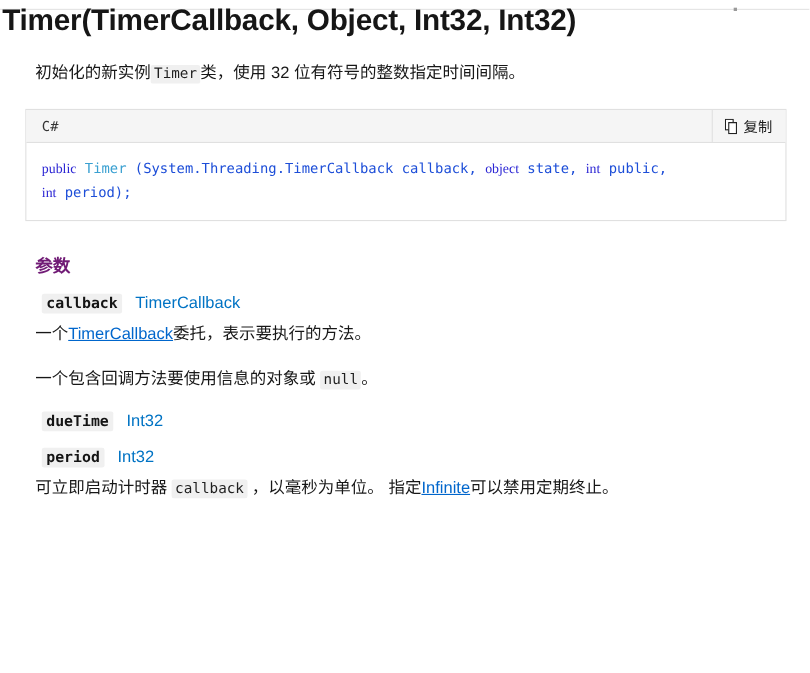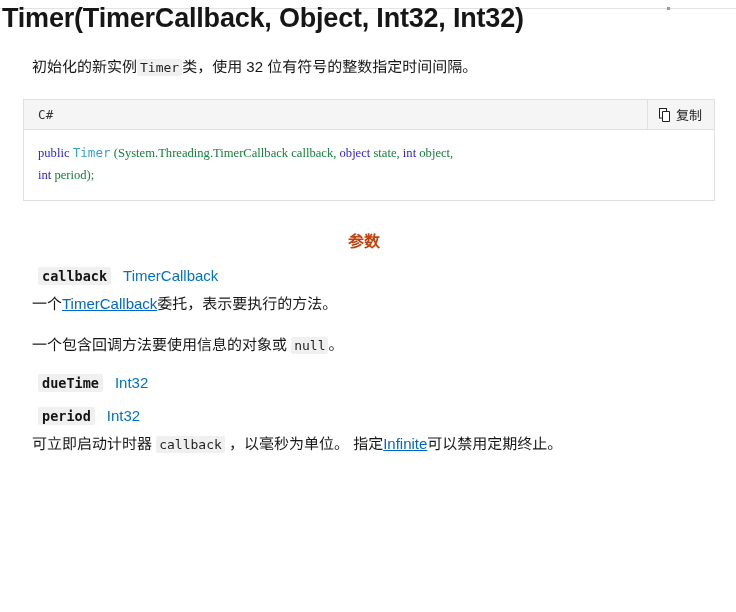--- a/index.html
+++ b/index.html
@@ -125,29 +125,28 @@
     padding: 12px 14px 14px 14px;
     font-family: "DejaVu Sans Mono", "Liberation Mono", monospace;
     font-size: 12.6px;
     line-height: 21px;
     color: #1f1f1f;
     white-space: pre-wrap;
     word-break: normal;
   }
   .tok-kw   { color: #2b25d4; font-family: Liberation Serif, serif; }
   .tok-type { color: #3aa0d1; }
-  .tok-plain{ color: #15803d; font-family: Liberation Serif, serif; }
+  .tok-plain{ color: #1d4ed8; }
 
   
   .section-heading {
     font-size: 16px;
     font-weight: 700;
-    color: #c2410c;
+    color: #701a75;
     margin: 27px 0 0 0;
-    text-align: center;
   }
 
   
   .param {
     margin-top: 15px;
   }
   .param-head {
     display: flex;
     align-items: baseline;
     gap: 12px;
@@ -201,21 +200,21 @@
         <div class="copy-button">
           <span class="copy-icon">
             <svg viewBox="0 0 13 14" width="13" height="14" aria-hidden="true">
               <rect x="0.5" y="0.5" width="7" height="9.5" fill="#ffffff" stroke="#222222" stroke-width="1"></rect>
               <path d="M3.5 3.5 h7 v10 h-7 z" fill="#ffffff" stroke="#222222" stroke-width="1"></path>
             </svg>
           </span>
           <span>复制</span>
         </div>
       </div>
-      <div class="codeblock-body"><span class="tok-kw">public</span><span class="tok-plain"> </span><span class="tok-type">Timer</span><span class="tok-plain"> (System.Threading.TimerCallback callback, </span><span class="tok-kw">object</span><span class="tok-plain"> state, </span><span class="tok-kw">int</span><span class="tok-plain"> object,
+      <div class="codeblock-body"><span class="tok-kw">public</span><span class="tok-plain"> </span><span class="tok-type">Timer</span><span class="tok-plain"> (System.Threading.TimerCallback callback, </span><span class="tok-kw">object</span><span class="tok-plain"> state, </span><span class="tok-kw">int</span><span class="tok-plain"> public,
 </span><span class="tok-kw">int</span><span class="tok-plain"> period);</span></div>
     </div>
 
     <h2 class="section-heading">参数</h2>
 
     <div id="parameters-list">
         <div class="param">
           <div class="param-head">
             <code class="param-name">callback</code>
             <span class="param-type">TimerCallback</span>

